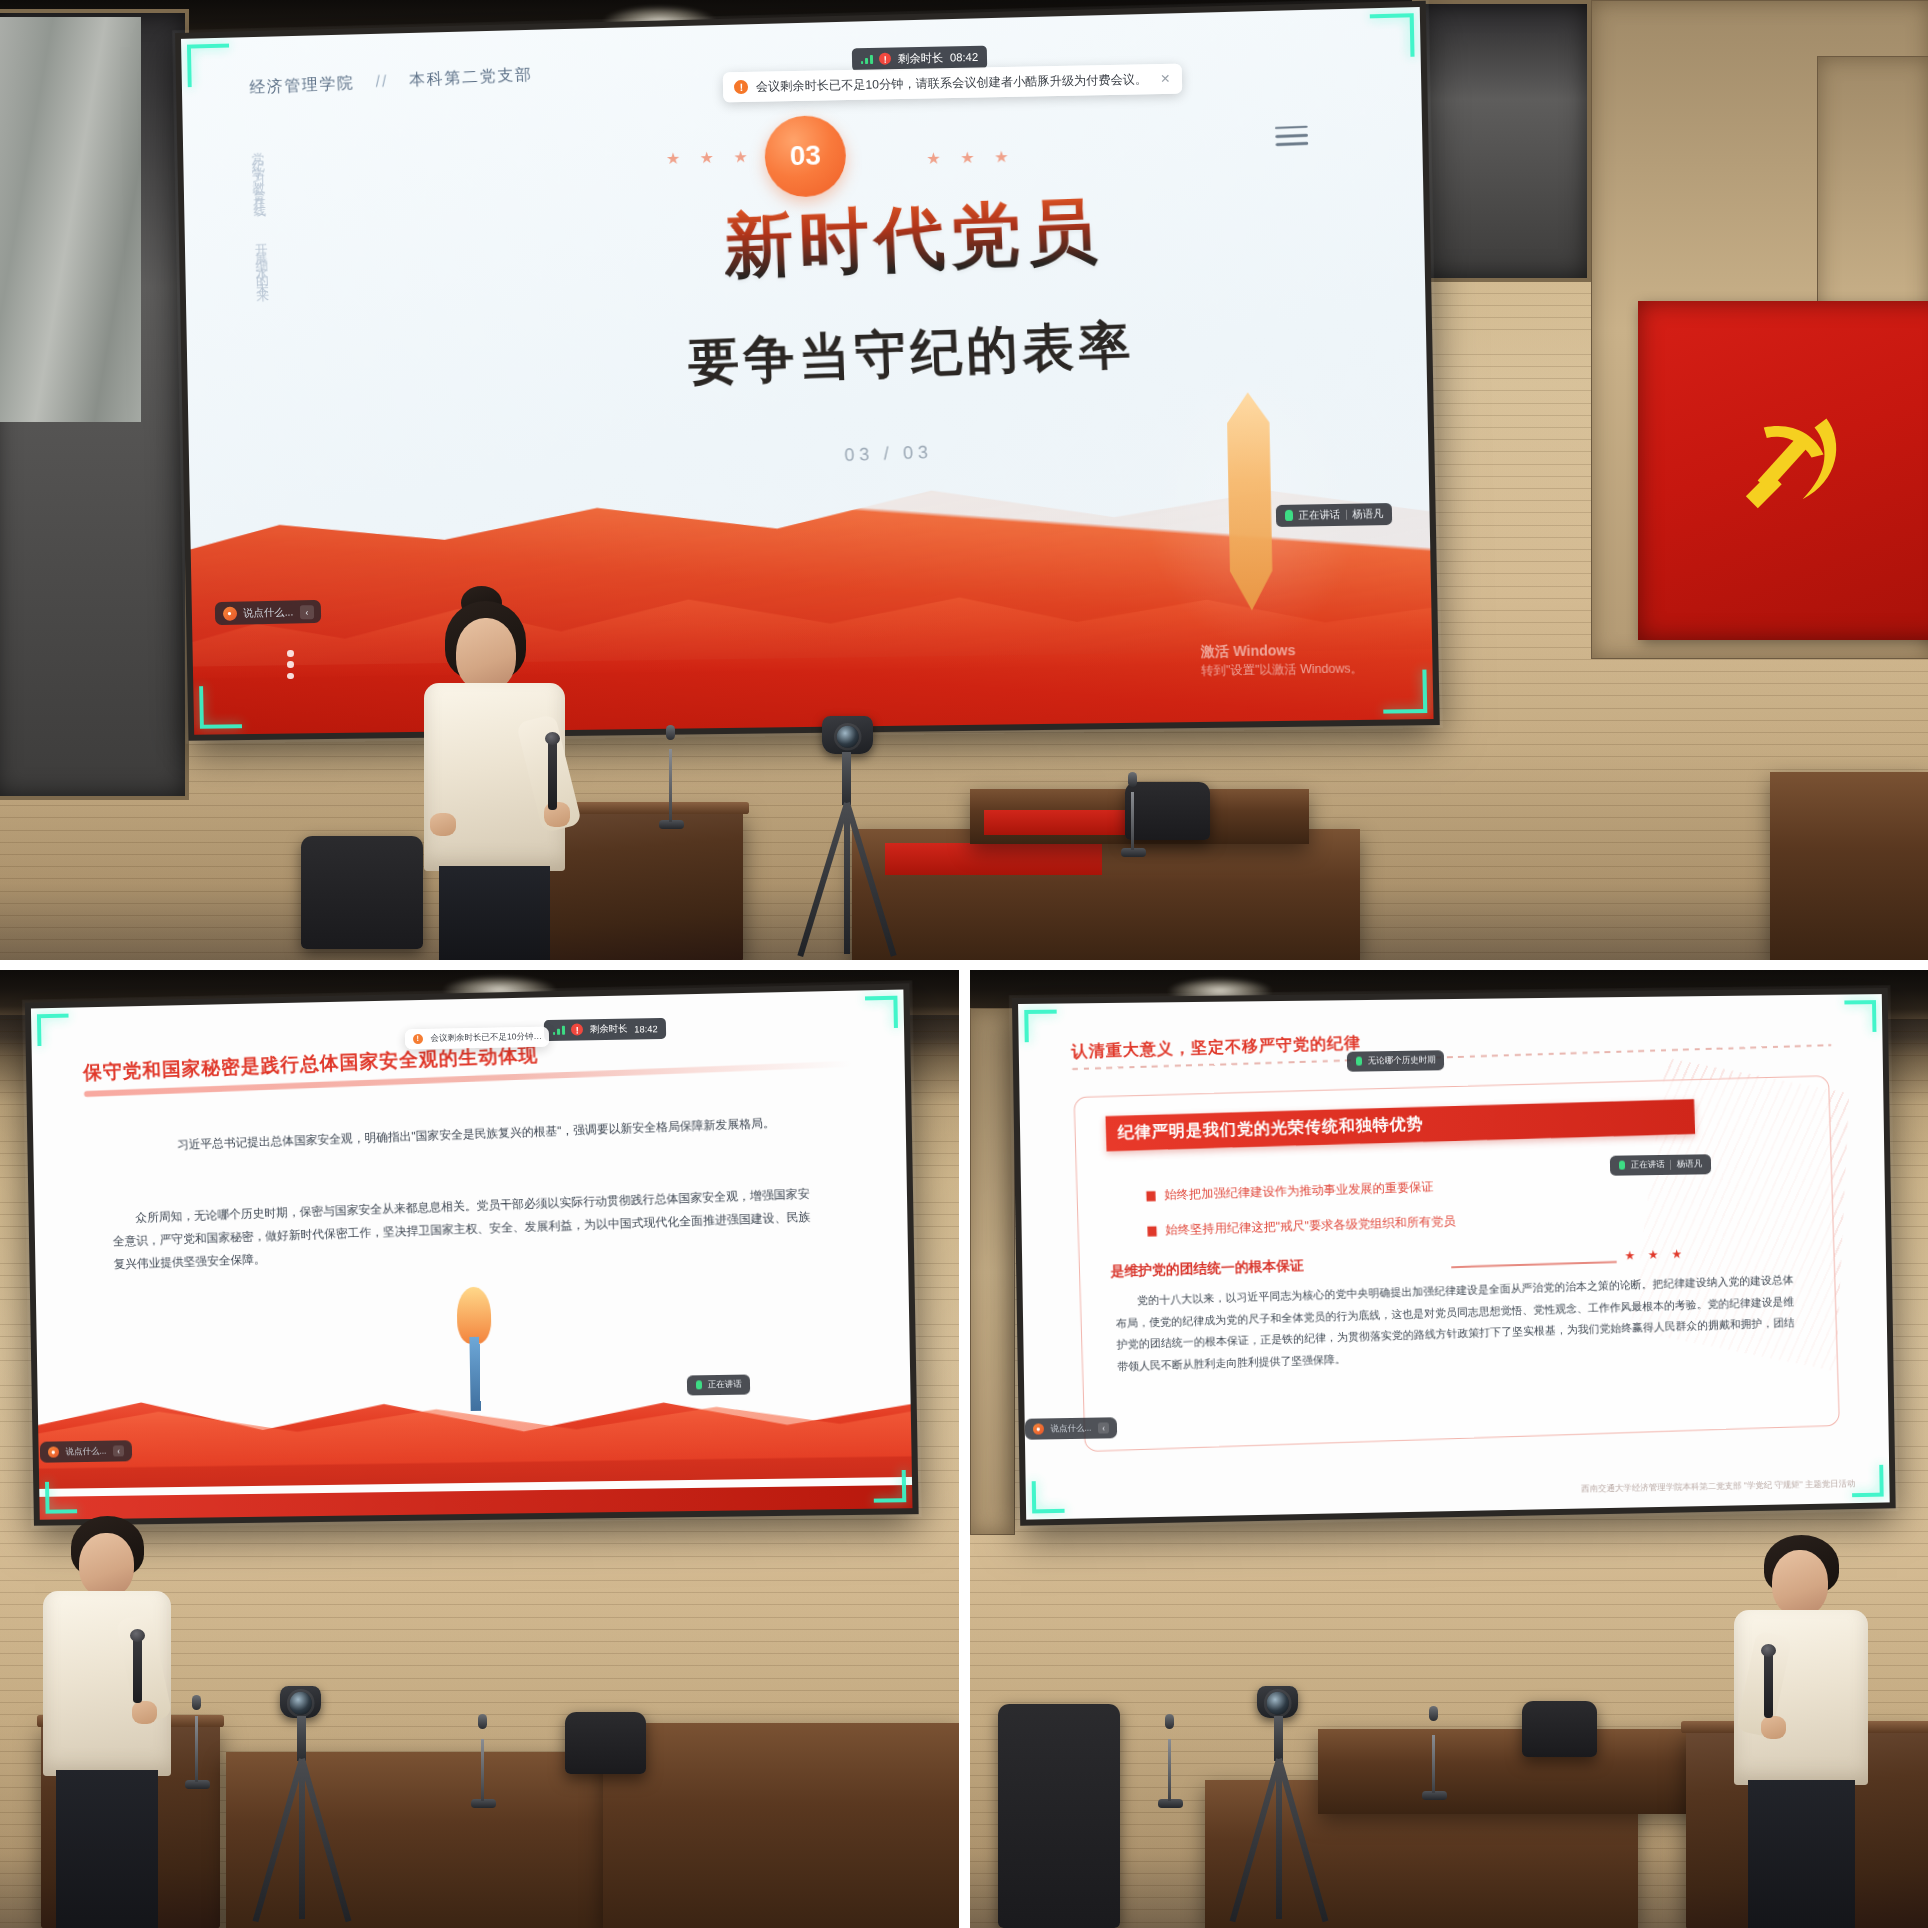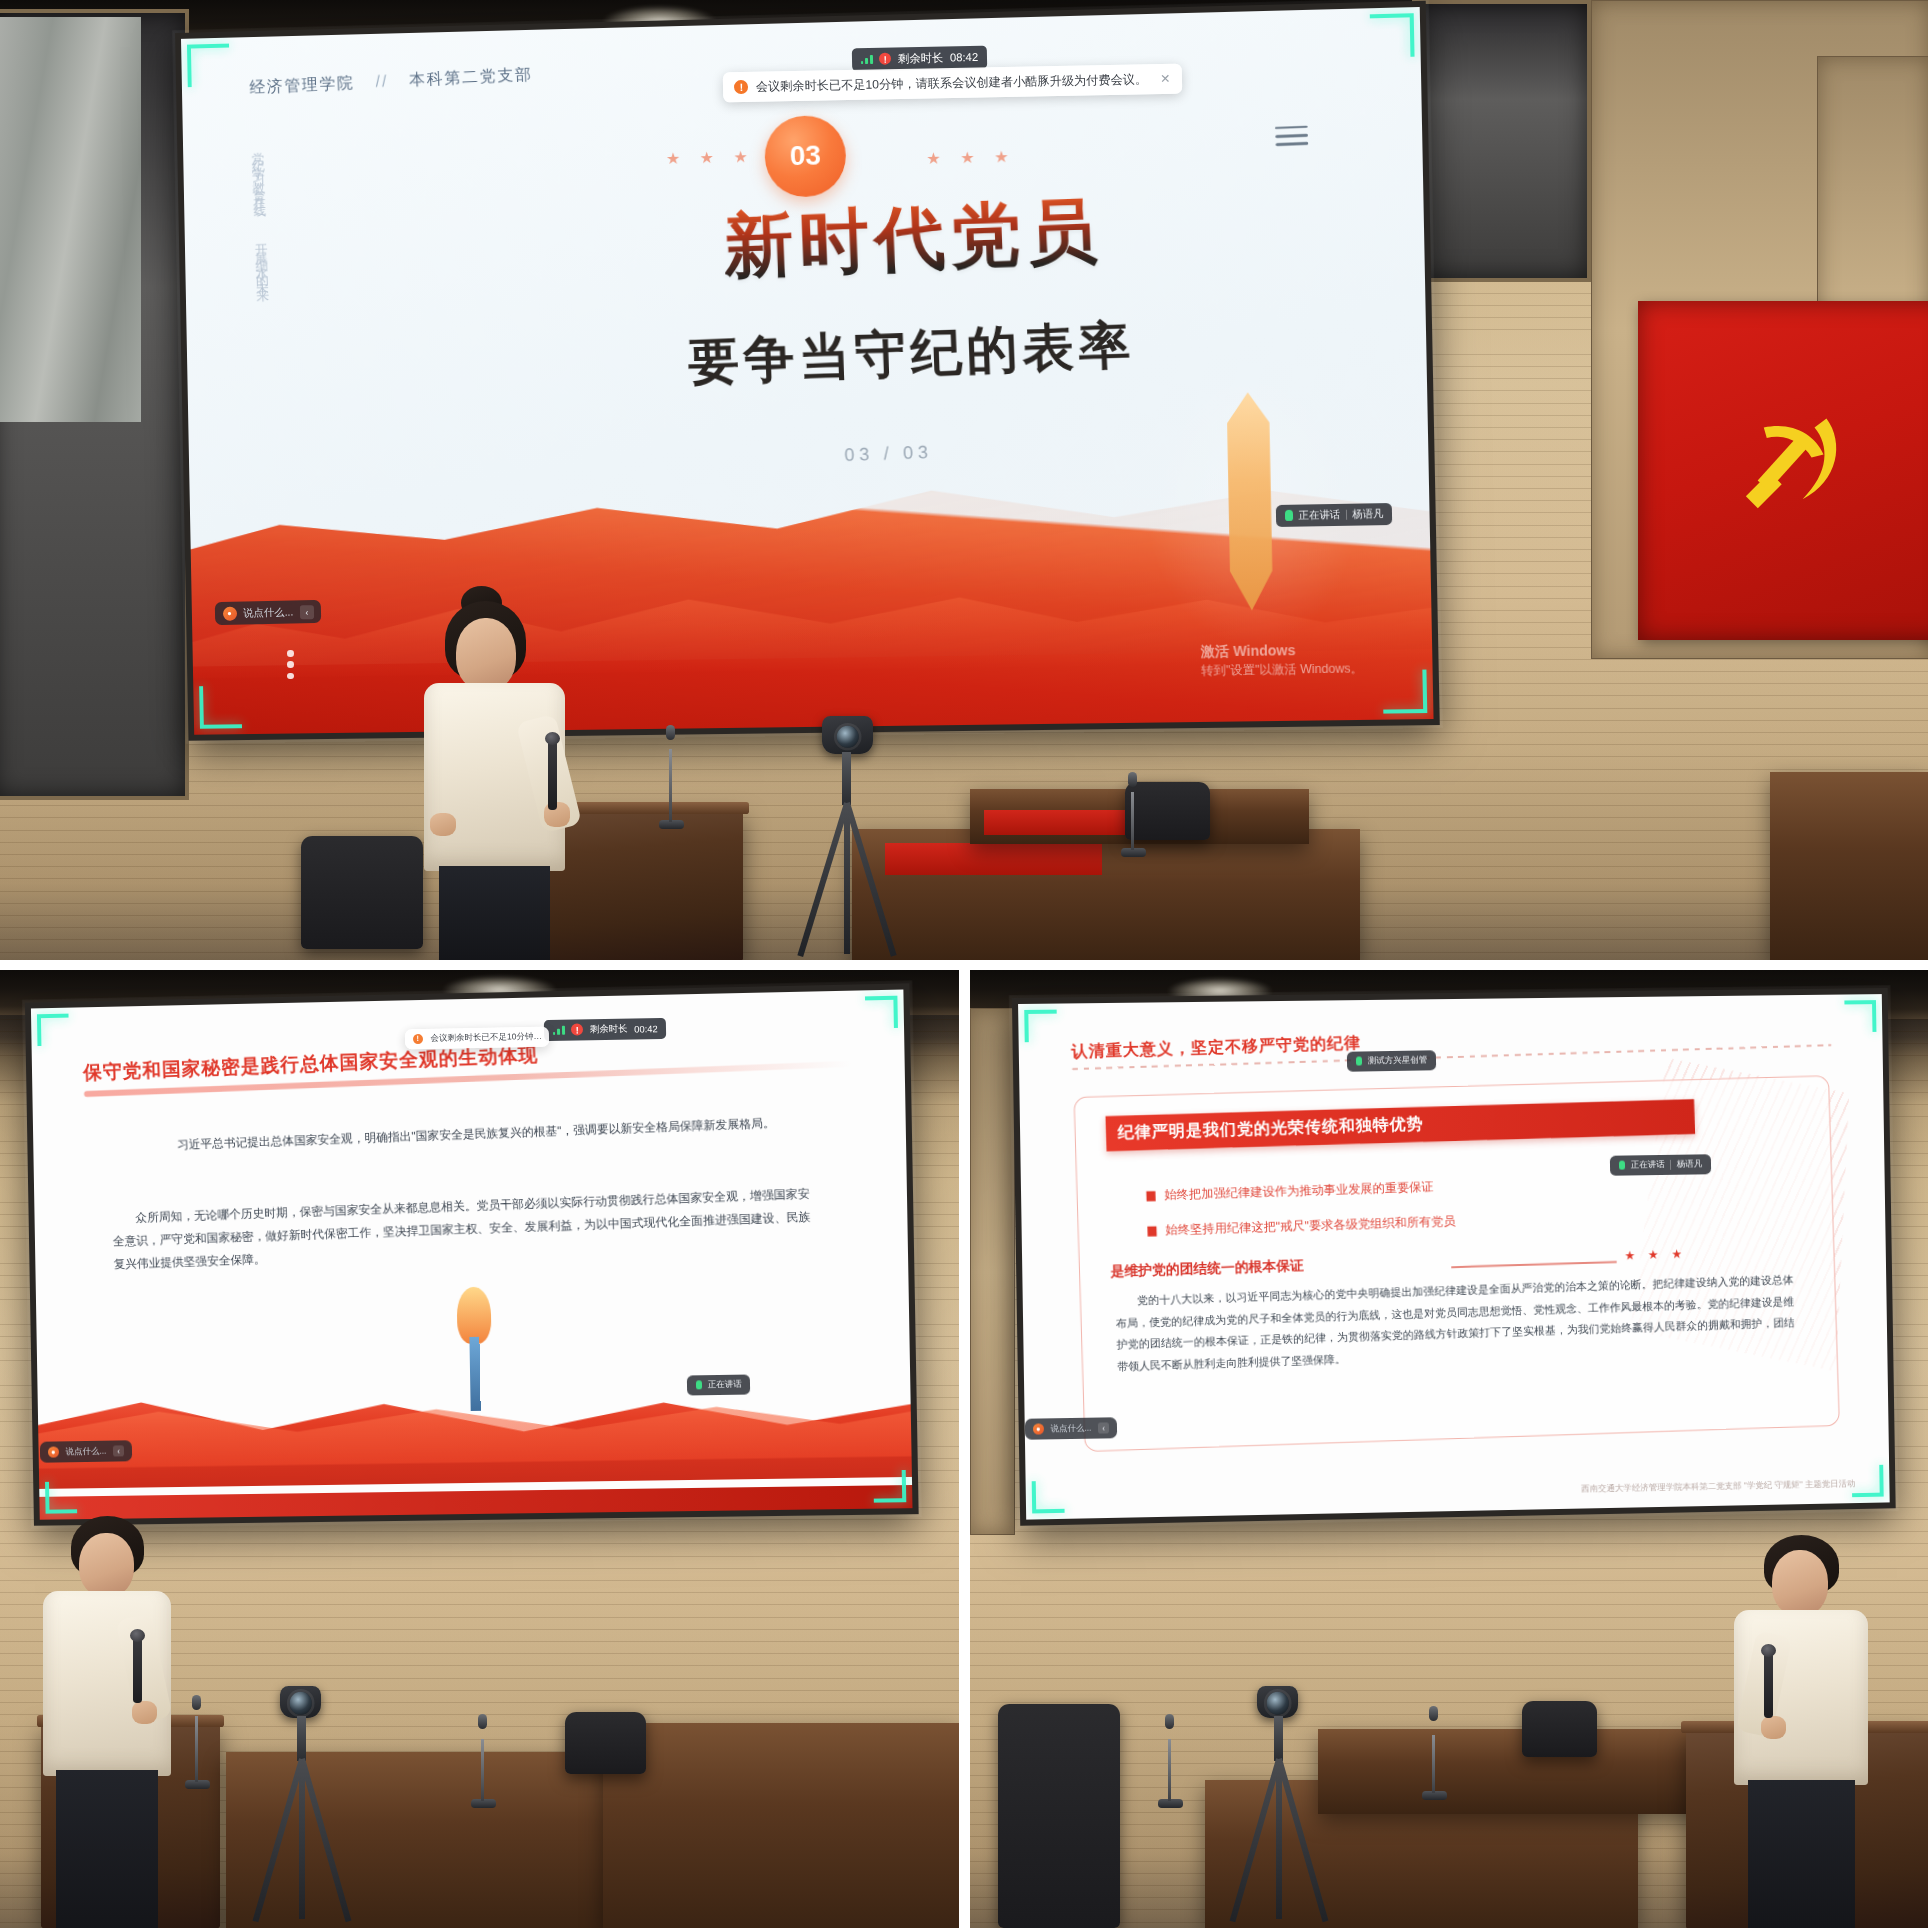--- a/index.html
+++ b/index.html
@@ -623,21 +623,21 @@
     </div>
 
     <div class="timer-pill" style="left:544px; top:49px; transform: rotate(-1deg); font-size:9.4px;">
       <span class="sig">
           <i></i>
           <i></i>
           <i></i>
         </span>
       <span class="dot">!</span>
       <span>剩余时长</span>
-      <span>00:42</span>
+      <span>18:42</span>
     </div>
 
     <div class="toast" style="left:405px; top:58px; transform: rotate(-1deg); font-size:8.5px; padding:3.8px 7.5px; opacity:.95;">
       <span class="warn" style="width:10.4px;height:10.4px;font-size:7.5px;">!</span>
       <span>会议剩余时长已不足10分钟…</span>
     </div>
 
     <div class="speaker-chip" style="left:687px; top:405px; transform:rotate(-1deg); font-size:8.5px;">
       <span class="mic" style="width:6.6px;height:9.4px;"></span>
       <span>正在讲话</span>
@@ -727,21 +727,21 @@
       </div>
 
       <div class="screen-corner sc-tl" style="width:32px;height:32px;"></div>
       <div class="screen-corner sc-tr" style="width:32px;height:32px;"></div>
       <div class="screen-corner sc-bl" style="width:32px;height:32px;"></div>
       <div class="screen-corner sc-br" style="width:32px;height:32px;"></div>
     </div>
 
     <div class="speaker-chip" style="left:377px; top:81px; transform:rotate(-0.9deg); font-size:8.5px;">
       <span class="mic" style="width:6.6px;height:9.4px;"></span>
-      <span>测试方兴星创管</span>
+      <span>无论哪个历史时期</span>
     </div>
 
     <div class="speaker-chip" style="left:640px; top:185px; transform:rotate(-0.9deg); font-size:8.5px;">
       <span class="mic" style="width:6.6px;height:9.4px;"></span>
       <span>正在讲话</span>
       <span class="divider"></span>
       <span>杨语凡</span>
     </div>
 
     <div class="chat-bar" style="left:55px; top:448px; transform:rotate(-0.9deg); font-size:8.5px;">

